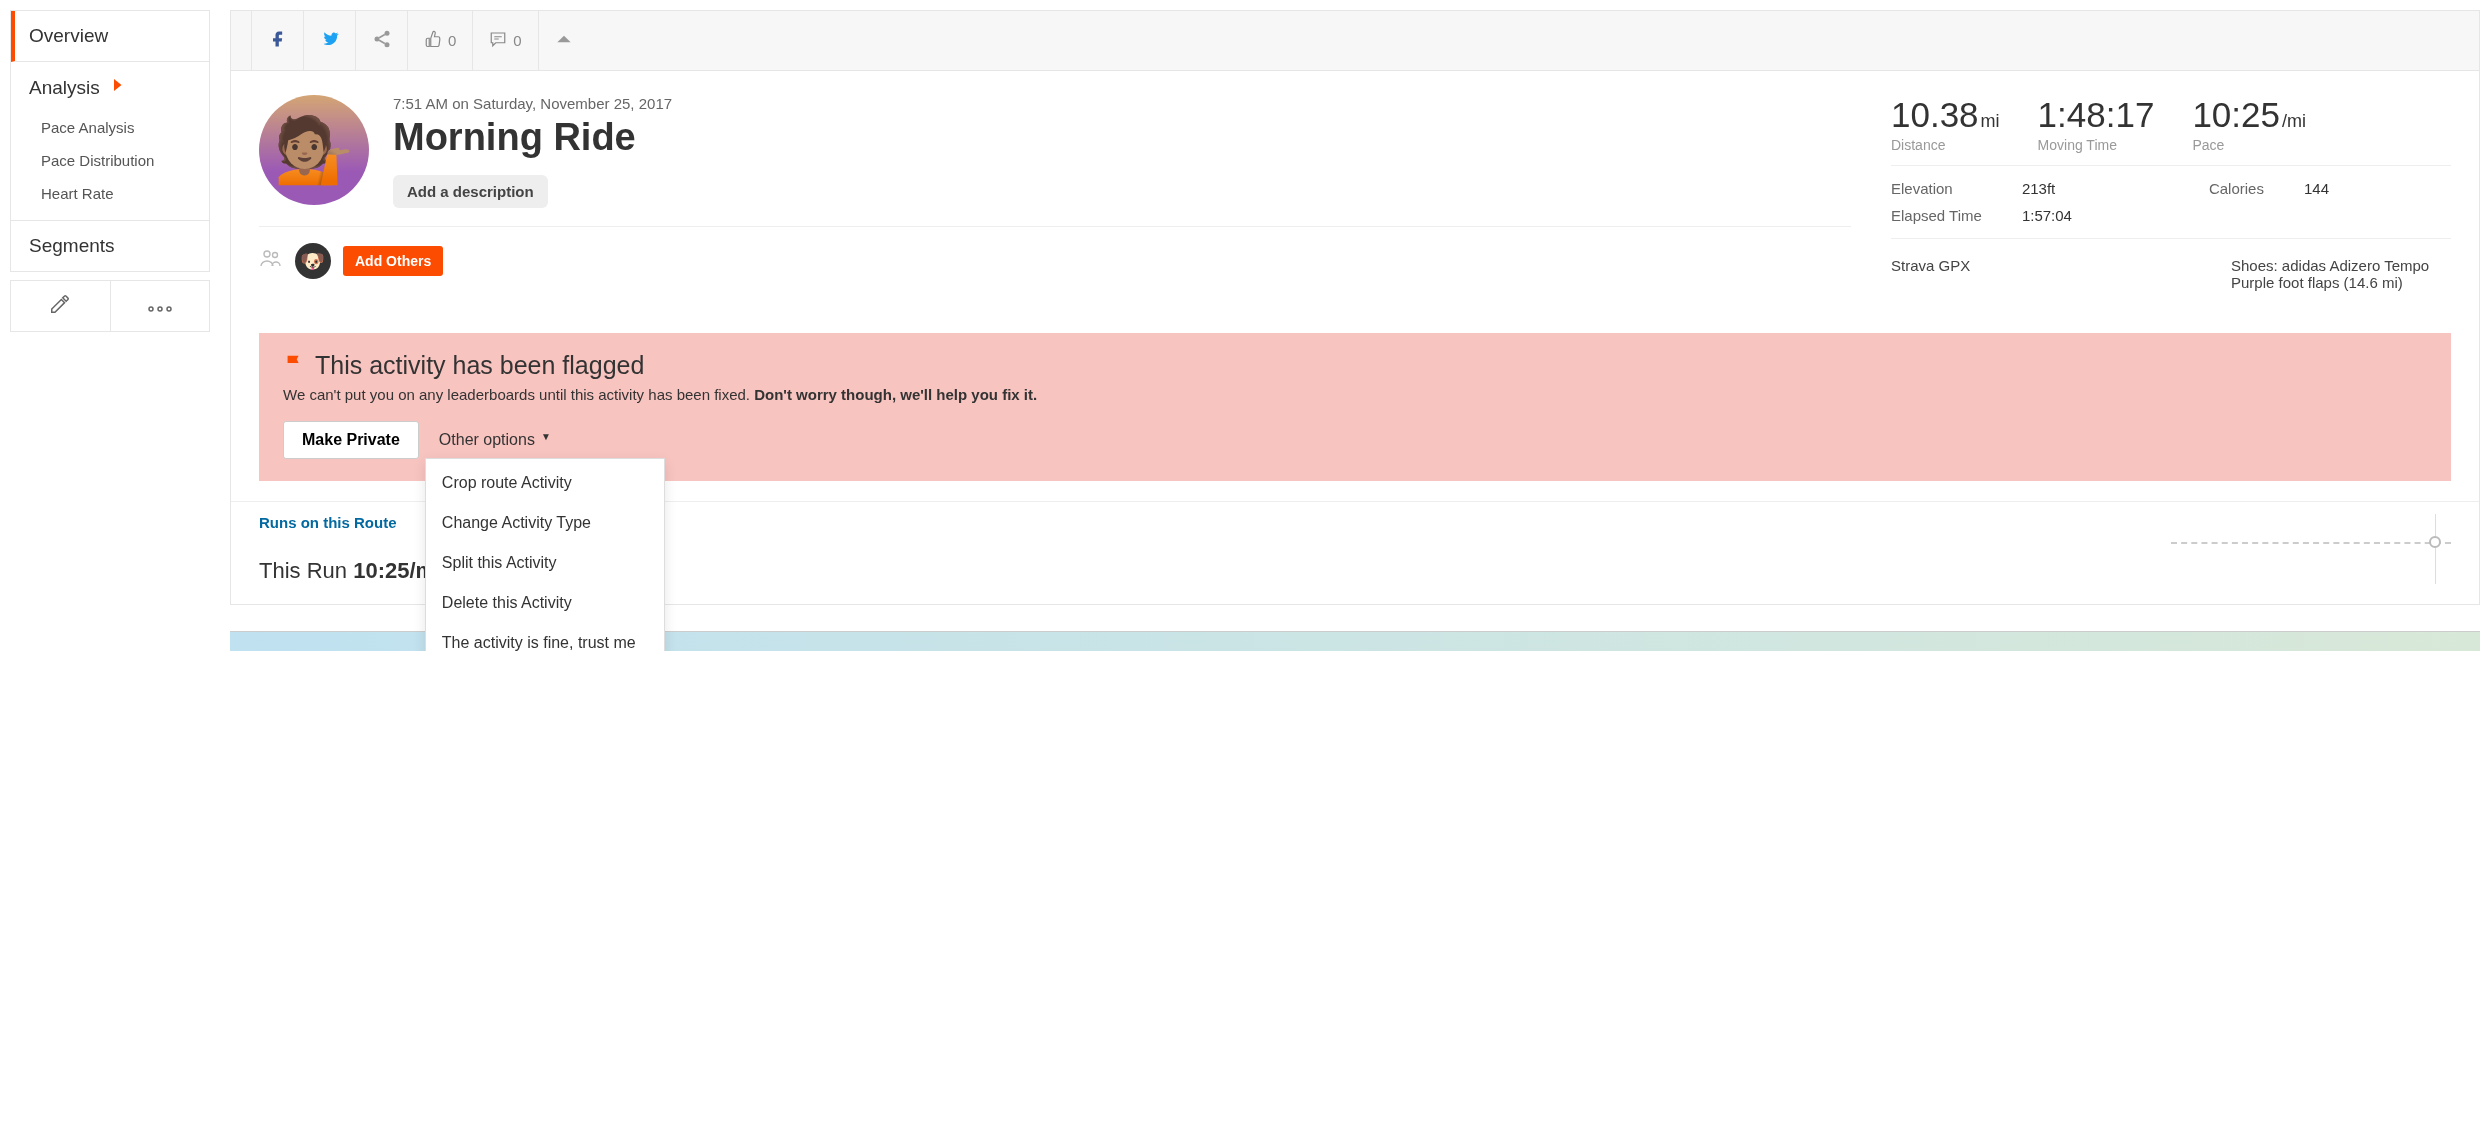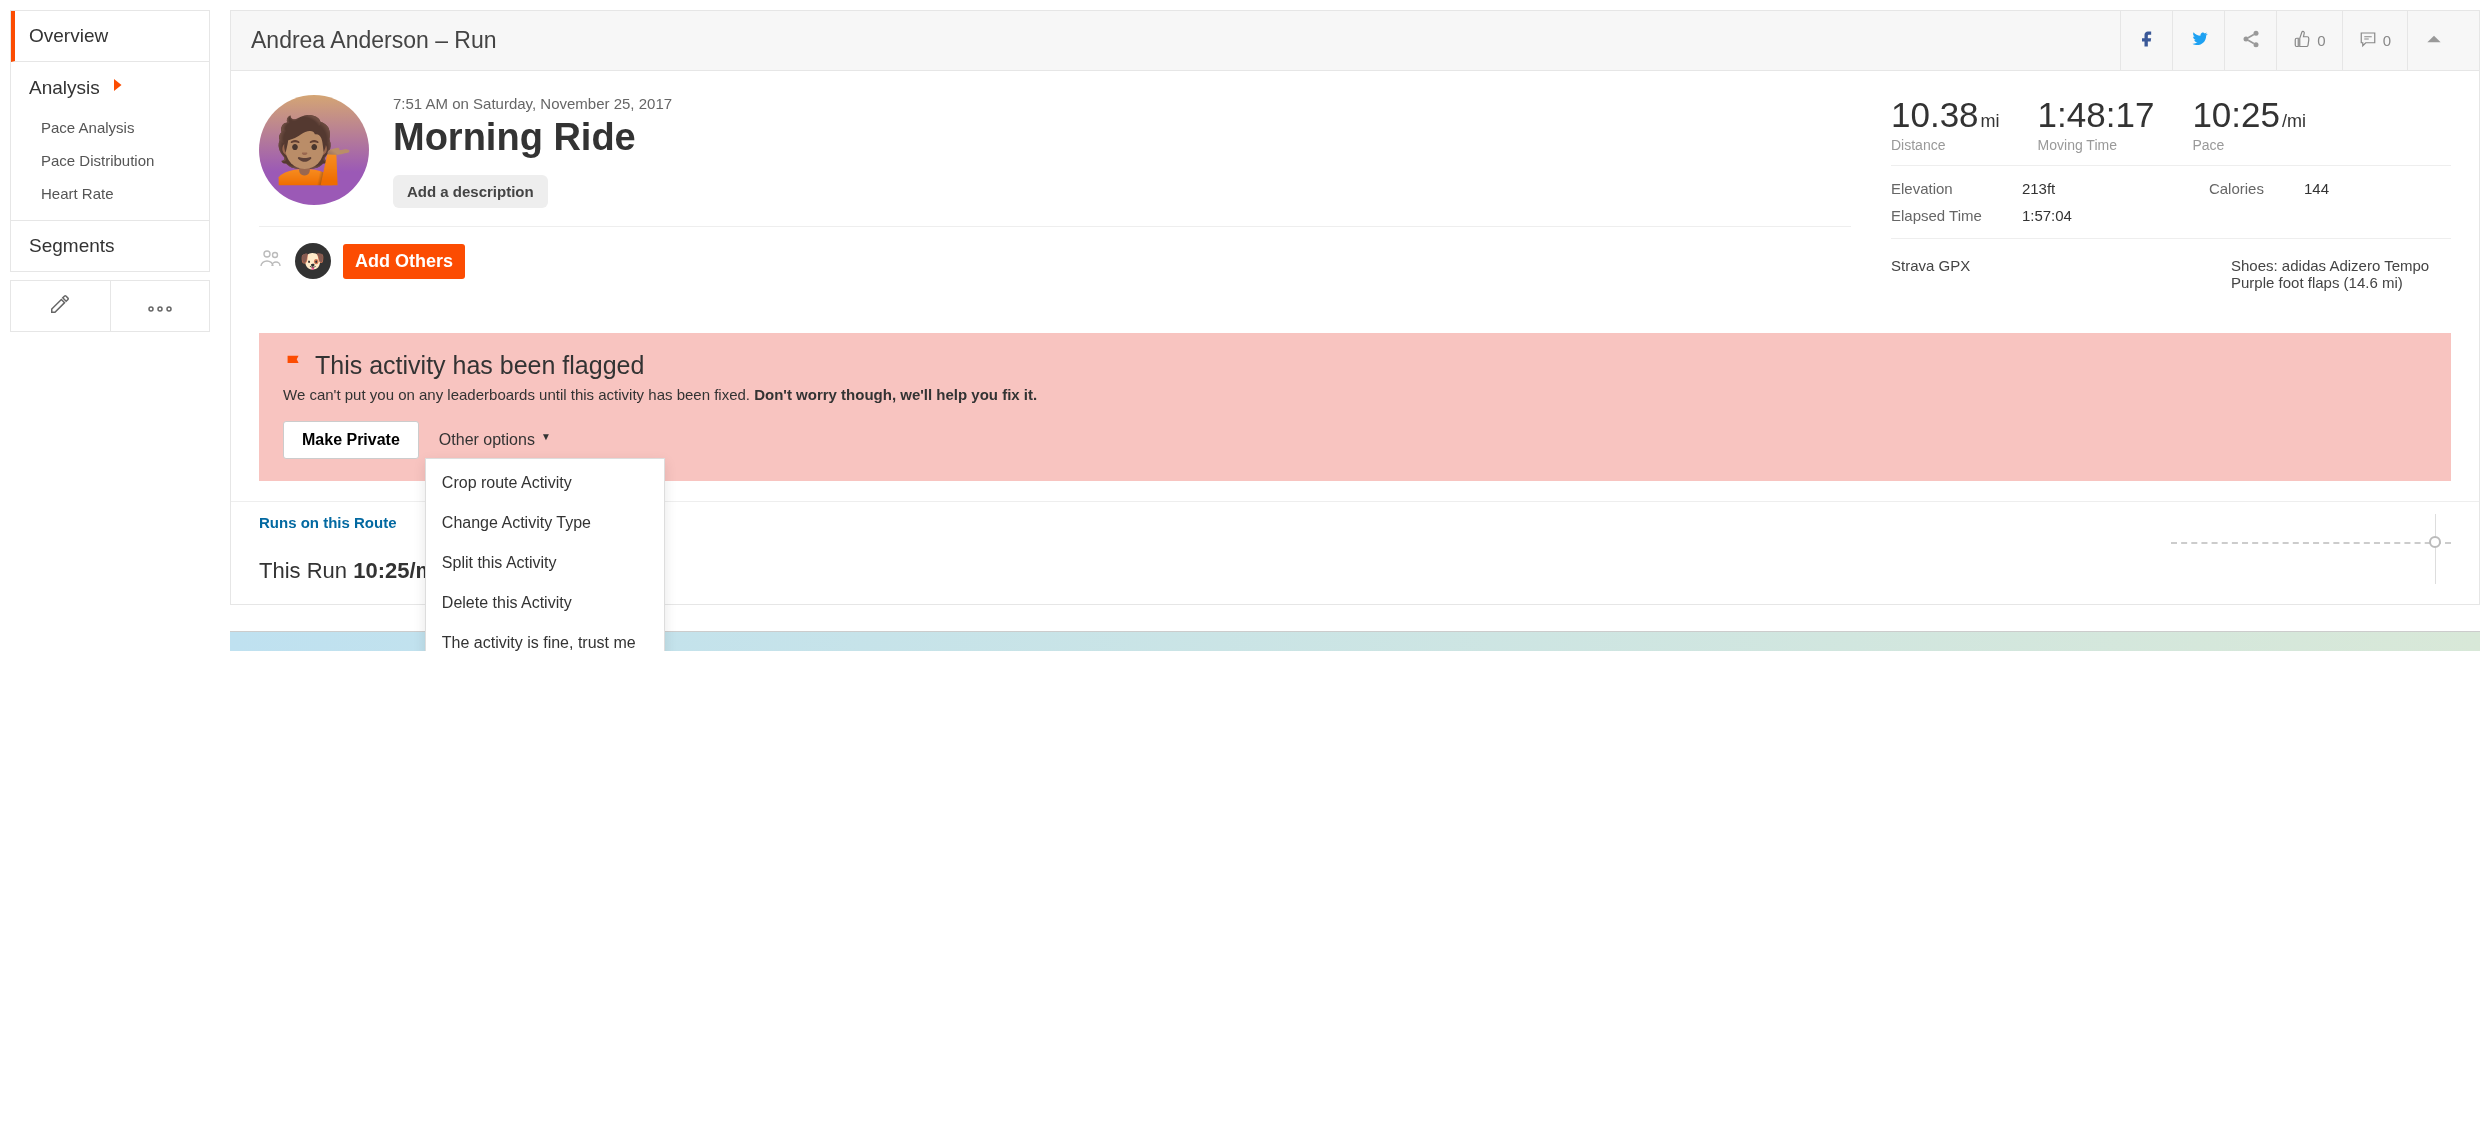--- a/index.html
+++ b/index.html
@@ -172,21 +172,21 @@
   width: 36px; height: 36px; border-radius: 50%;
   background: #333;
   display: flex; align-items: center; justify-content: center;
   font-size: 20px;
 }
 .add-others-btn {
   background: #fc4c02;
   color: #fff;
   border: none;
   padding: 7px 12px;
-  font-size: 18px;
+  font-size: 14px;
   font-weight: 600;
   cursor: pointer;
   border-radius: 3px;
 }
 .stats-primary {
   display: flex;
   gap: 38px;
   padding-bottom: 12px;
   border-bottom: 1px solid #eee;
 }
@@ -358,21 +358,20 @@
               <circle cx="13" cy="4" r="2"></circle>
               <circle cx="22" cy="4" r="2"></circle>
             </svg>
         </span>
       </div>
     </div>
   </div>
 
   <div class="main">
     <div class="header-bar">
-      <div class="header-title">Andrea Anderson – Run</div>
       <div class="header-actions">
         <div class="icon-btn">
           <span style="color:#3b5998">
             <svg viewBox="0 0 24 24" fill="currentColor">
                 <path d="M13 3h4v4h-3c-.6 0-1 .4-1 1v3h4l-.6 4H13v6h-4v-6H6v-4h3V7c0-2.2 1.8-4 4-4z"></path>
               </svg>
           </span>
         </div>
         <div class="icon-btn">
           <span style="color:#1da1f2">

